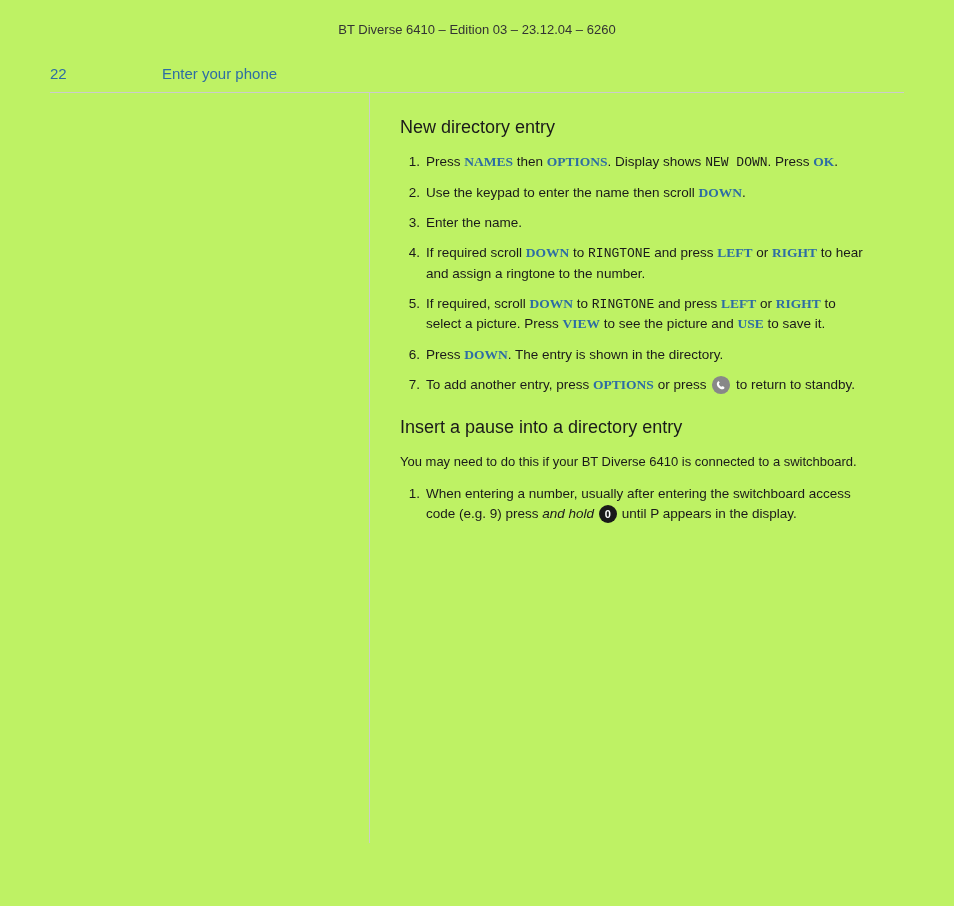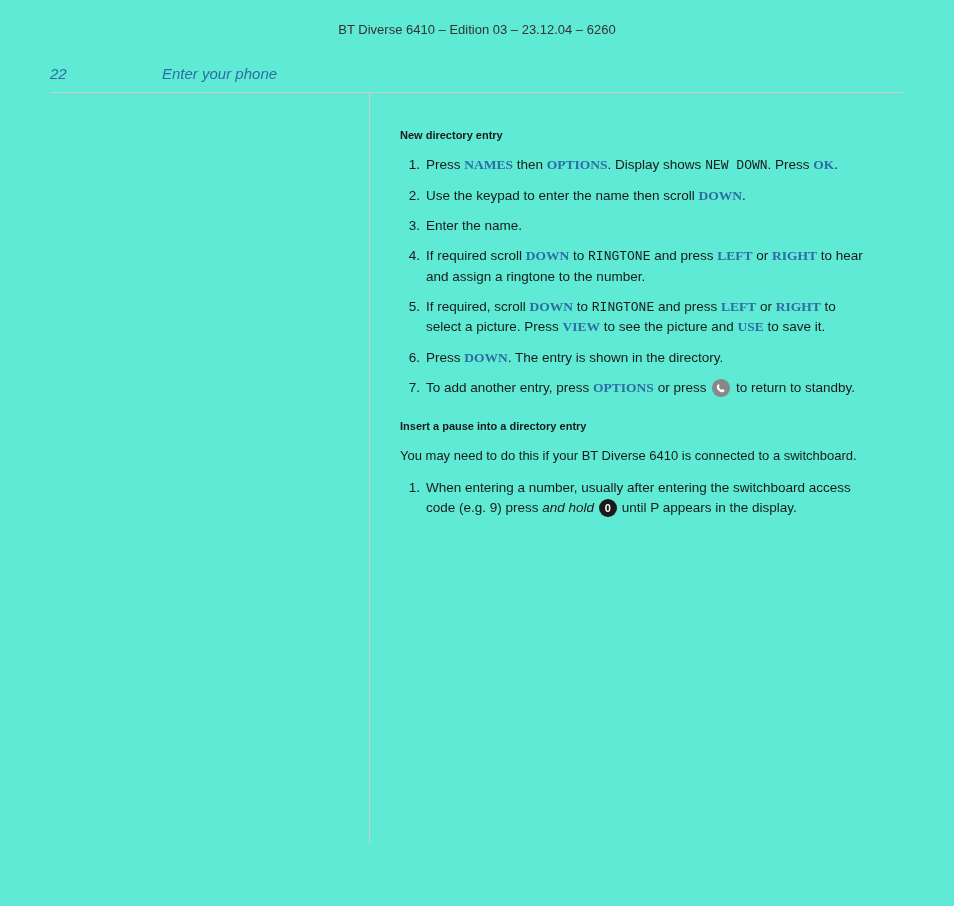--- a/index.html
+++ b/index.html
@@ -9,39 +9,38 @@
       font-family: Arial, Helvetica, sans-serif;
       font-size: 14px;
       color: #1a1a1a;
       width: 954px;
       min-height: 906px;
     }
 
     .page-container {
       width: 954px;
       min-height: 906px;
-      background: #5eead4;
+      background: #bef264;
       position: relative;
     }
 
     
     .page-header {
       text-align: center;
       padding: 22px 0 10px 0;
       font-size: 13px;
       color: #333;
     }
 
     
     .section-header {
       display: flex;
       align-items: baseline;
       padding: 18px 50px 0 50px;
       gap: 16px;
-      font-style: italic;
     }
 
     .section-number {
       color: #2e6da4;
       font-size: 15px;
       font-weight: normal;
       min-width: 50px;
     }
 
     .section-title {
@@ -73,24 +72,24 @@
     }
 
     
     .right-col {
       flex: 1;
       padding: 24px 30px 30px 30px;
     }
 
     
     .entry-title {
-      font-weight: bold;
-      font-size: 11px;
+      font-weight: normal;
+      font-size: 18px;
       margin-bottom: 14px;
-      margin-top: 12px;
+      margin-top: 0;
     }
 
     
     .steps-list {
       list-style: none;
       padding: 0;
       margin: 0;
     }
 
     .steps-list li {

